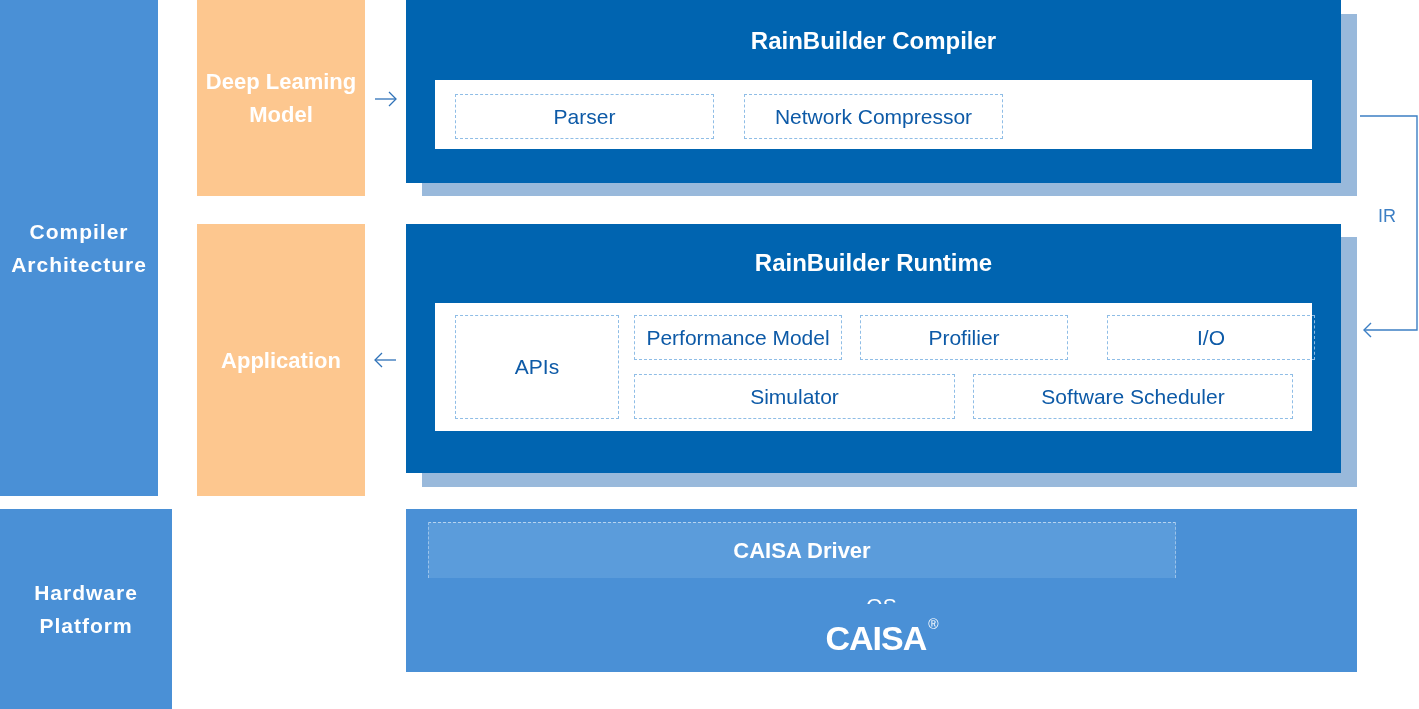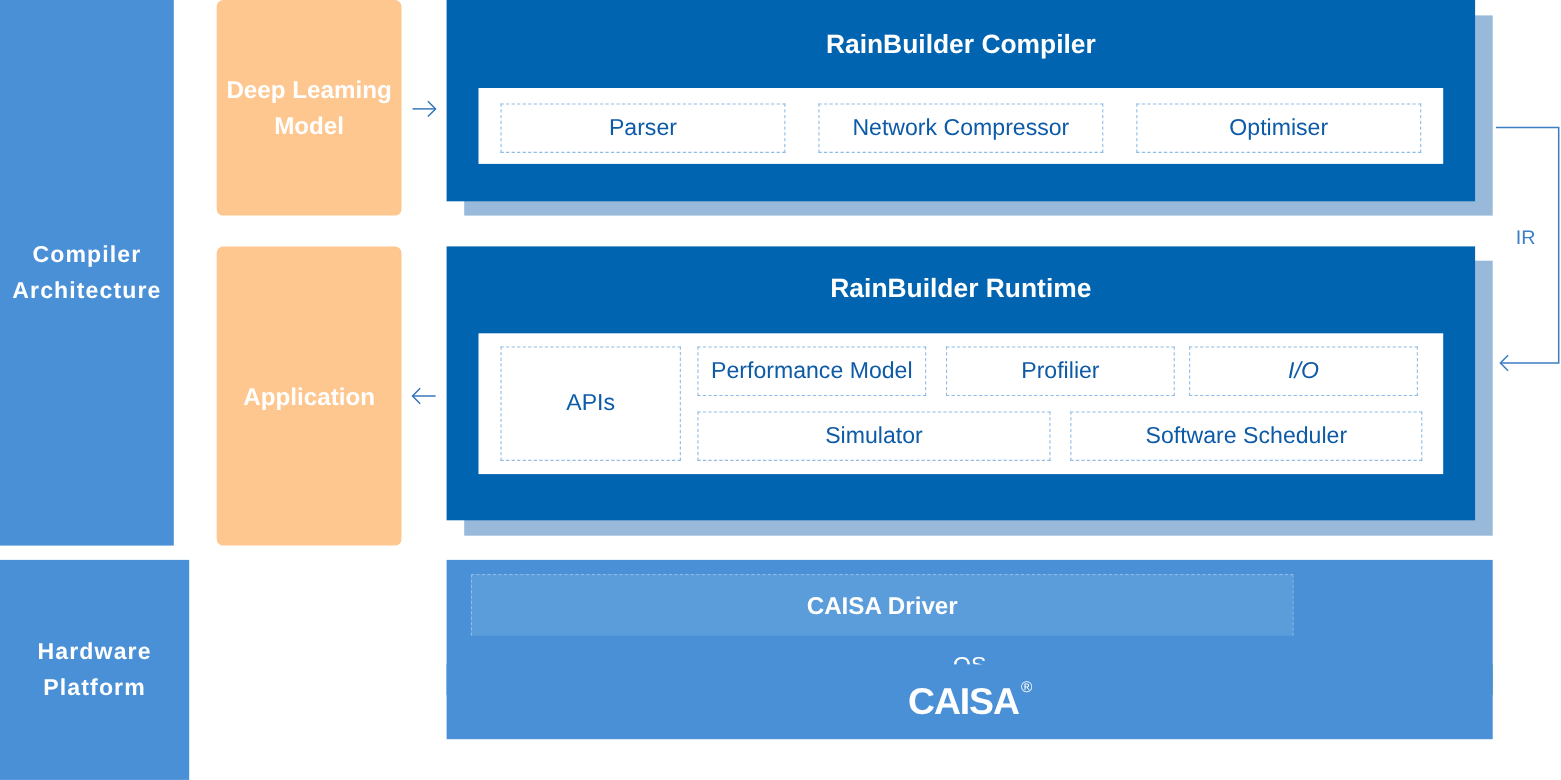--- a/index.html
+++ b/index.html
@@ -2,21 +2,21 @@
 <html><head>
 <meta charset="utf-8">
 <style>
   html, body { margin:0; padding:0; }
   body { width:1419px; height:709px; position:relative; background:#ffffff; overflow:hidden;
          font-family:"Liberation Sans", "DejaVu Sans", sans-serif; }
   .abs { position:absolute; box-sizing:border-box; }
   .side { background:#4a90d6; color:#fff; font-weight:bold; font-size:21px; letter-spacing:1px;
           display:flex; align-items:center; justify-content:center; text-align:center; line-height:33px; }
   .orange { background:#fdc78f; color:#fff; font-weight:bold; font-size:22px;
-            display:flex; align-items:center; justify-content:center; text-align:center; line-height:33px;border-radius:6px; }
+            display:flex; align-items:center; justify-content:center; text-align:center; line-height:33px; }
   .dark { background:#0064b0; }
   .shadow { background:#99b9db; }
   .title { color:#fff; font-weight:bold; font-size:24px; text-align:center; width:100%; }
   .panel { background:#fff; }
   .mod { border:1px dashed #8fbde6; color:#0d5aa7; font-size:21px;
          display:flex; align-items:center; justify-content:center; text-align:left; }
   .lightblue { background:#4a90d6; }
   .driver { background:#5b9cdb; border-top:1px dashed #b5d3f0; border-left:1px dashed #9cc3ea; border-right:1px dashed #9cc3ea;
             color:#fff; font-weight:bold; font-size:22px; display:flex; align-items:center; justify-content:center; }
   .os { color:#fff; font-size:21px; text-align:center; }
@@ -36,32 +36,31 @@
 <div class="abs orange" style="left:197px;top:0;width:168px;height:196px;white-space:pre-line;">Deep Leaming
 Model</div>
 <div class="abs orange" style="left:197px;top:224px;width:168px;height:272px;">Application</div>
 
 <div class="abs shadow" style="left:422px;top:14px;width:935px;height:182px;"></div>
 <div class="abs dark" style="left:406px;top:0;width:935px;height:183px;">
   <div class="abs title" style="left:0;top:27px;">RainBuilder Compiler</div>
   <div class="abs panel" style="left:29px;top:80px;width:877px;height:69px;">
     <div class="abs mod" style="left:20px;top:14px;width:259px;height:45px;">Parser</div>
     <div class="abs mod" style="left:309px;top:14px;width:259px;height:45px;">Network Compressor</div>
-    <div class="abs mod" style="left:598px;top:14px;width:259px;height:45px;">Optimiser</div>
   </div>
 </div>
 
 <div class="abs shadow" style="left:422px;top:237px;width:935px;height:250px;"></div>
 <div class="abs dark" style="left:406px;top:224px;width:935px;height:249px;">
   <div class="abs title" style="left:0;top:25px;">RainBuilder Runtime</div>
   <div class="abs panel" style="left:29px;top:79px;width:877px;height:128px;">
     <div class="abs mod" style="left:20px;top:12px;width:164px;height:104px;">APIs</div>
     <div class="abs mod" style="left:199px;top:12px;width:208px;height:45px;">Performance Model</div>
     <div class="abs mod" style="left:425px;top:12px;width:208px;height:45px;">Profilier</div>
-    <div class="abs mod" style="left:646px;top:12px;width:208px;height:45px;font-style:italic;">I/O</div>
+    <div class="abs mod" style="left:672px;top:12px;width:208px;height:45px;">I/O</div>
     <div class="abs mod" style="left:199px;top:71px;width:321px;height:45px;">Simulator</div>
     <div class="abs mod" style="left:538px;top:71px;width:320px;height:45px;">Software Scheduler</div>
   </div>
 </div>
 
 <div class="abs lightblue" style="left:406px;top:509px;width:951px;height:123px;">
   <div class="abs driver" style="left:22px;top:13px;width:748px;height:56px;">CAISA Driver</div>
   <div class="abs os" style="left:0;top:85px;width:100%;">OS</div>
 </div>
 

